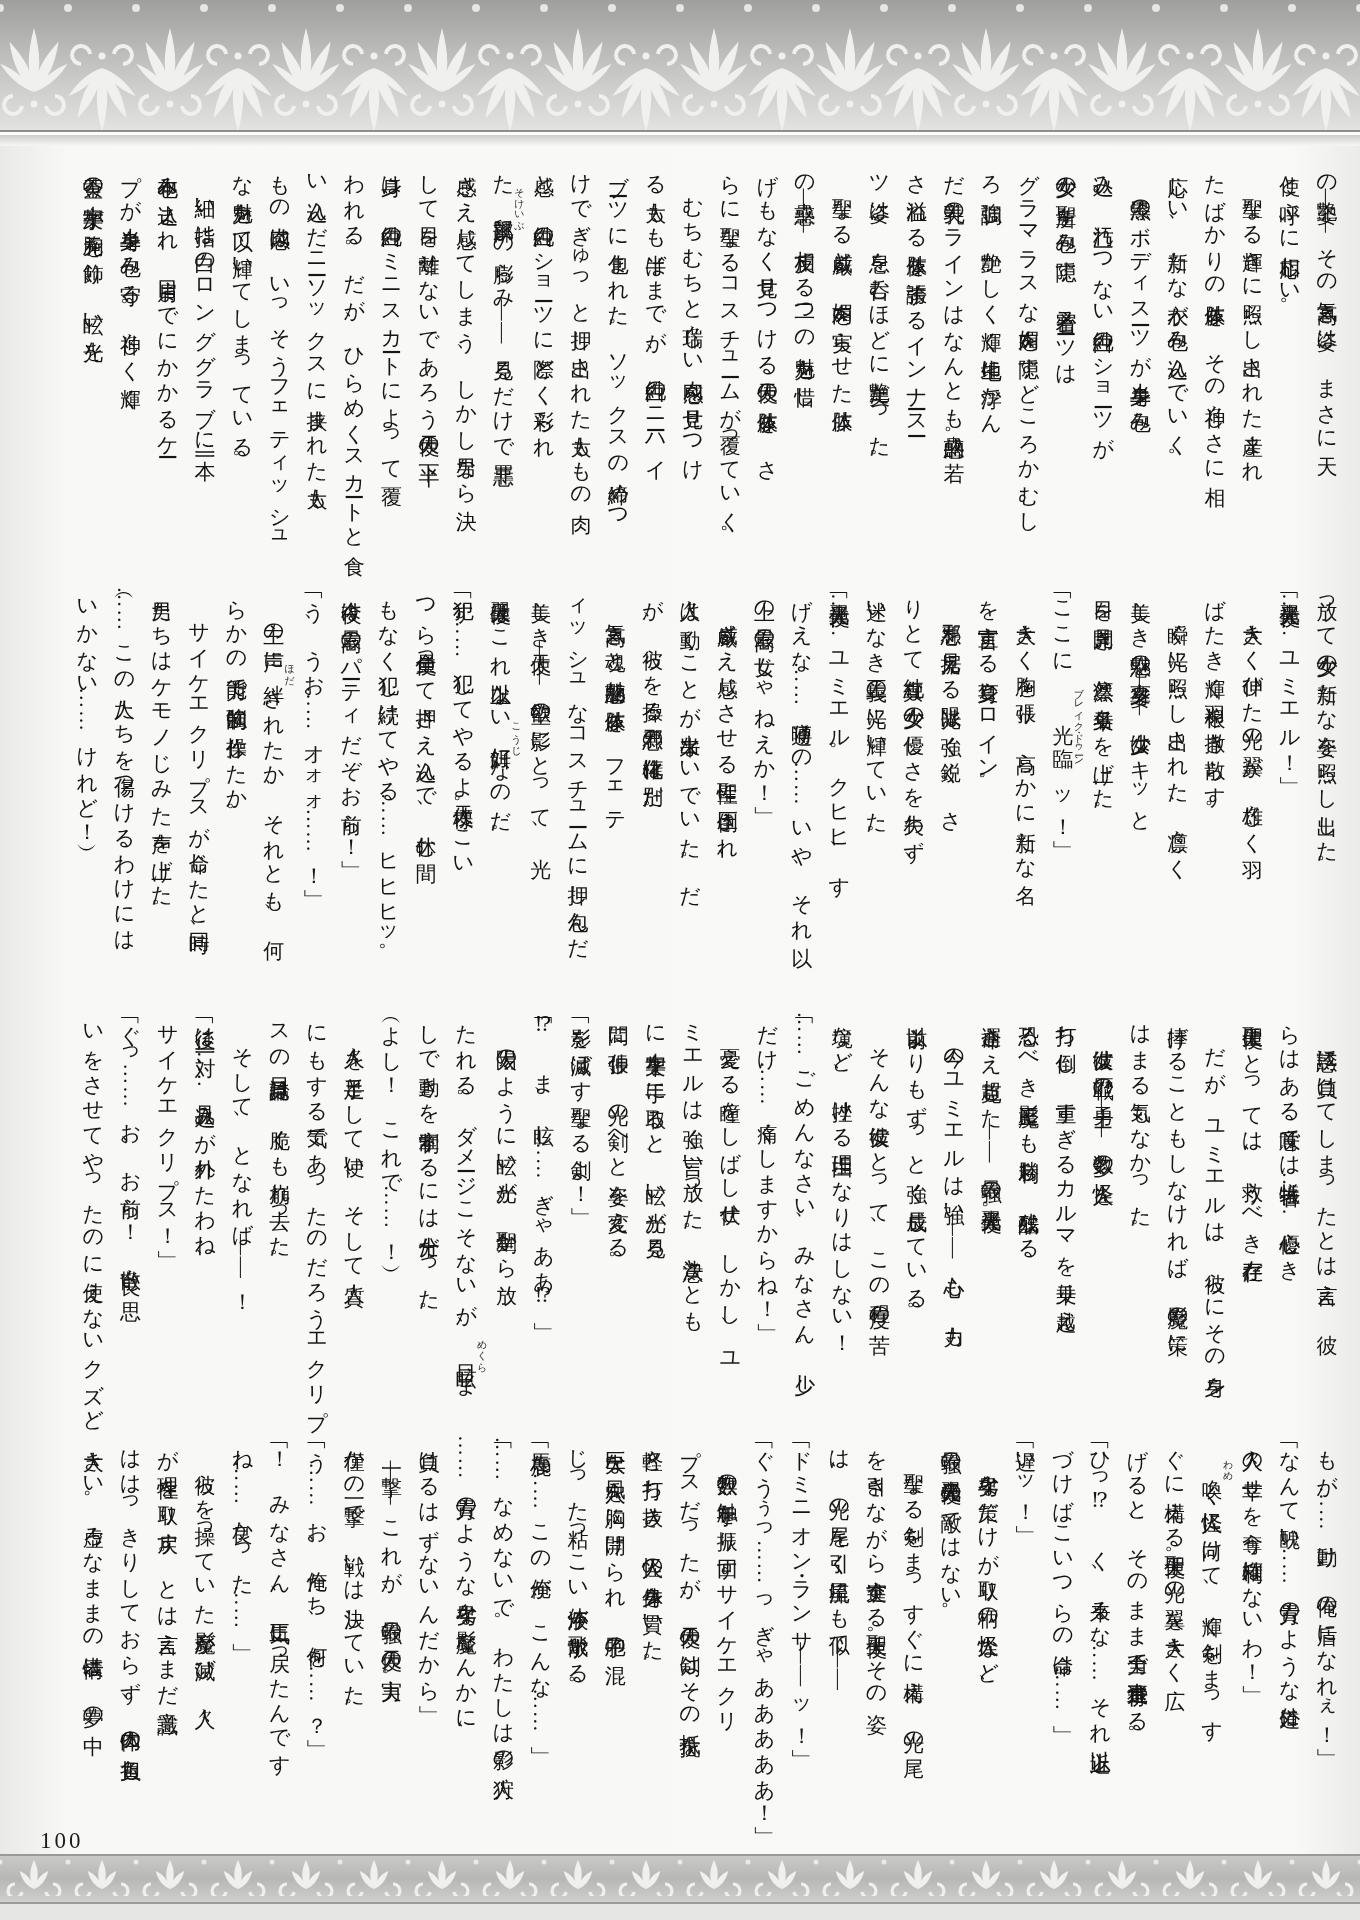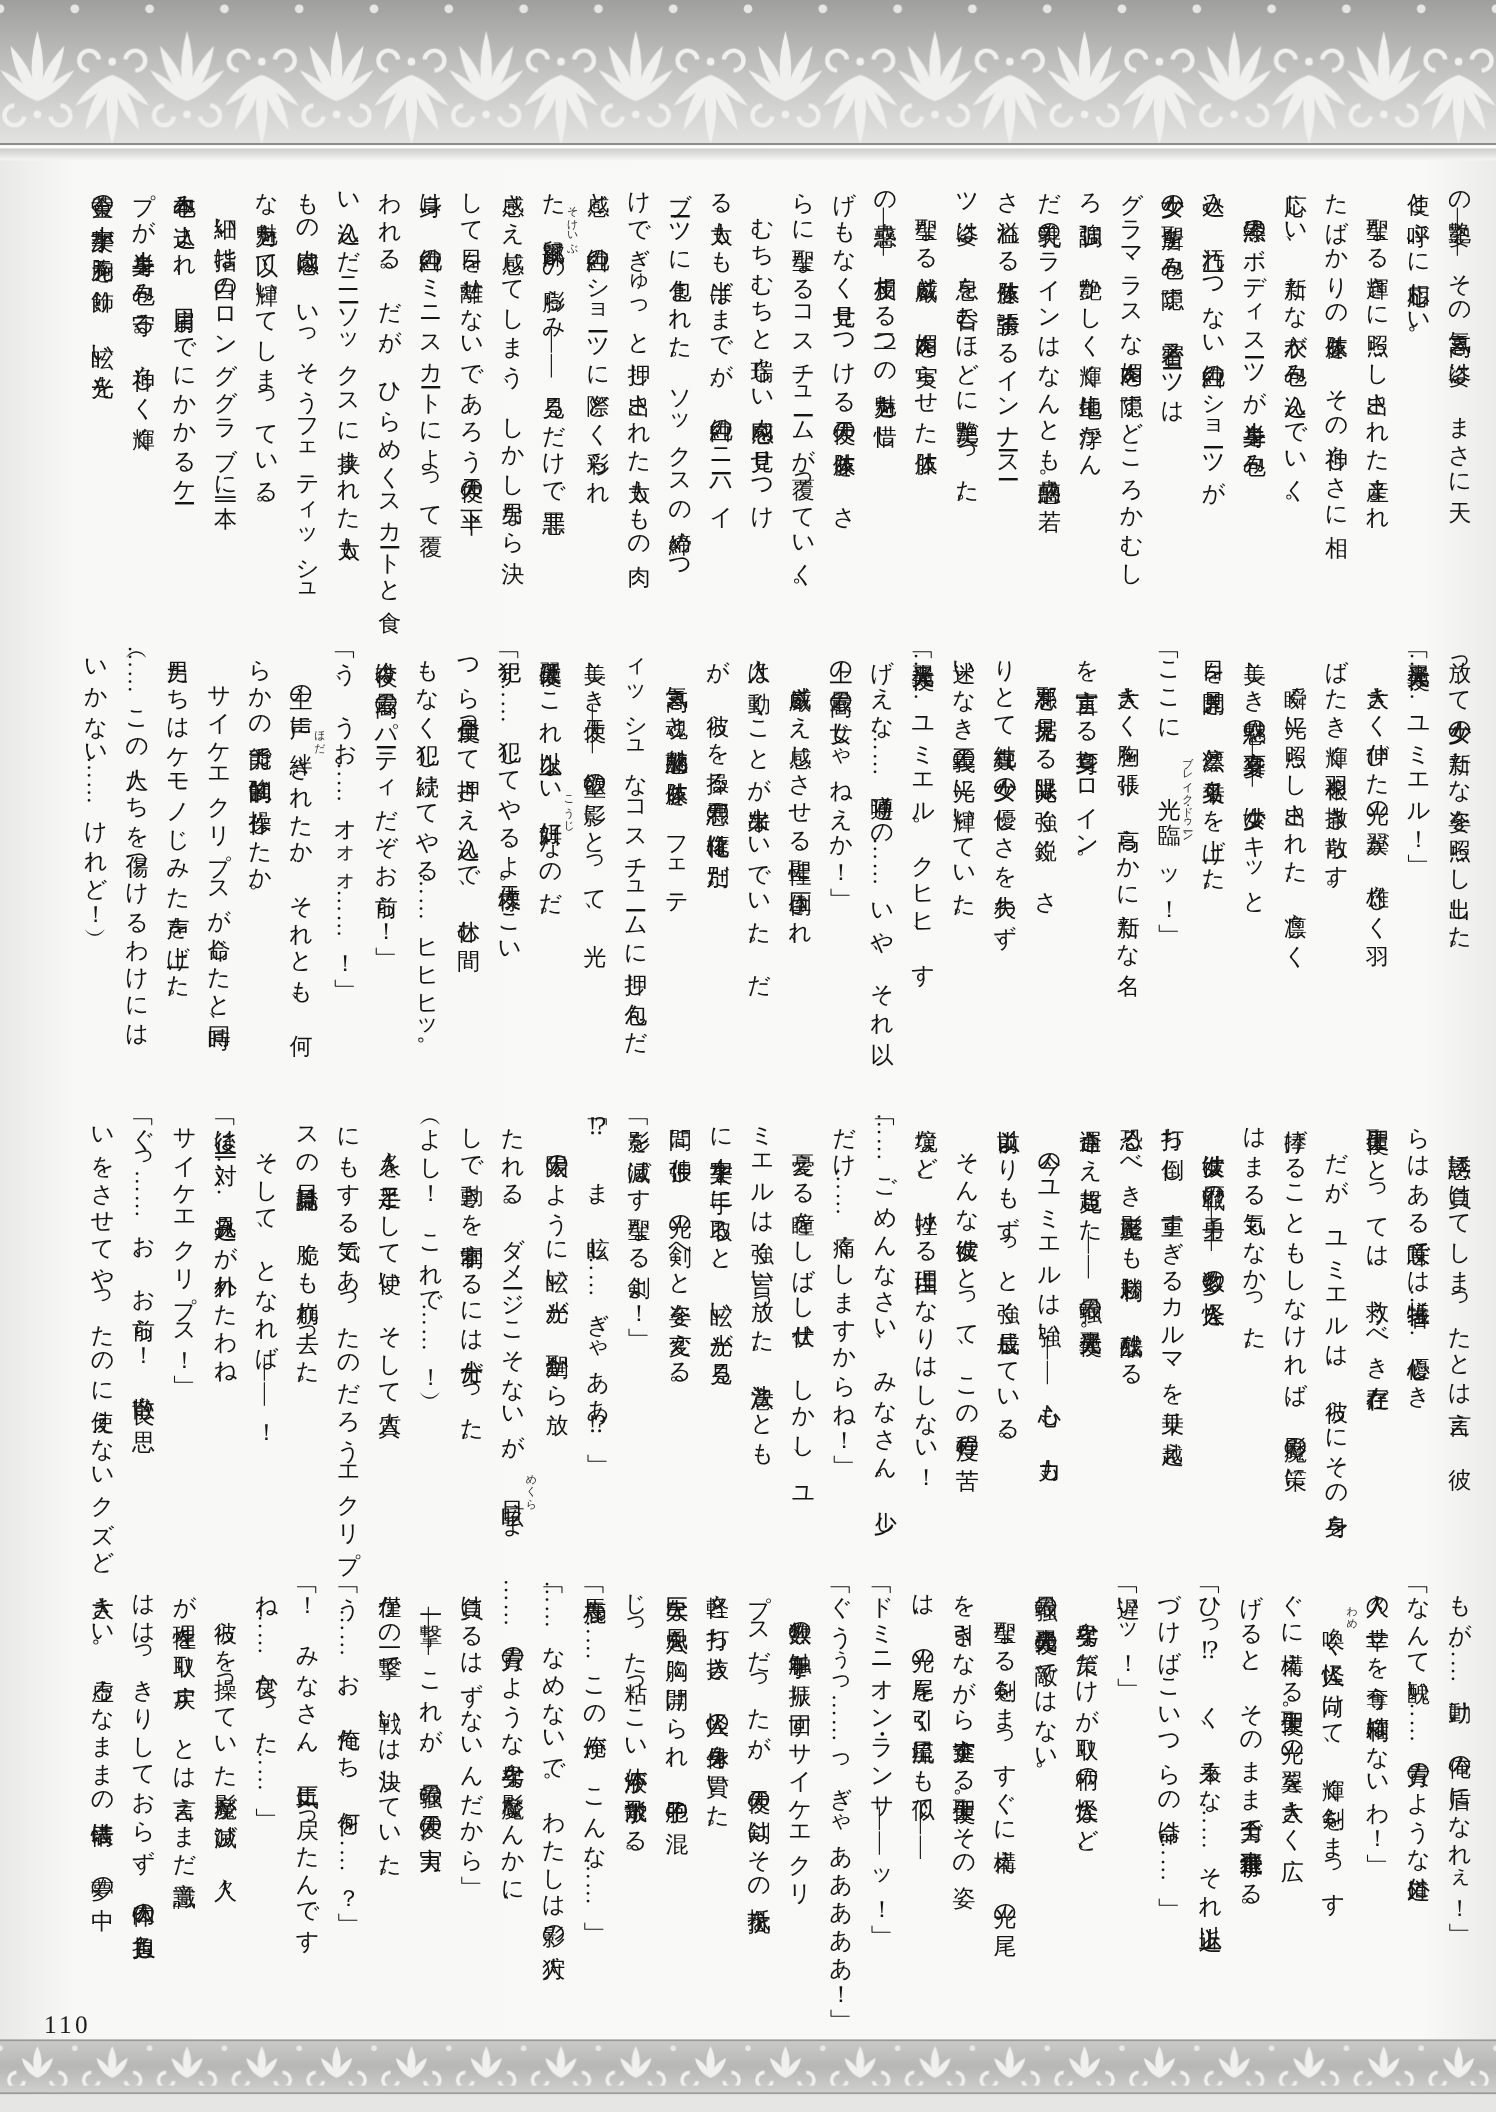--- a/index.html
+++ b/index.html
@@ -211,21 +211,21 @@
       <div class="col">僅かの一撃で、戦いは決していた。</div>
       <div class="col">「う……お、俺たち、何を……？」</div>
       <div class="col">「！　みなさん、正気に戻ったんです</div>
       <div class="col">ね……良かった……」</div>
       <div class="col">　彼らを操っていた影魔が滅び、人々</div>
       <div class="col">が理性を取り戻す。とは言えまだ意識</div>
       <div class="col">ははっきりしておらず、肉体の負担も</div>
       <div class="col">大きい。虚ろなままの表情は、夢の中</div>
     </section>
 
-  <div class="pagenum">110</div>
+  <div class="pagenum">100</div>
 
   <svg class="orn orn-bottom" width="1360" height="68" viewBox="0 0 1360 68" aria-hidden="true">
     <defs>
       <linearGradient id="gBot" x1="0" y1="0" x2="0" y2="1">
         <stop offset="0" stop-color="#c9c9c7"></stop>
         <stop offset="0.5" stop-color="#b7b7b5"></stop>
         <stop offset="1" stop-color="#cfcfcd"></stop>
       </linearGradient>
       <g id="scrollM">
         <path d="M34 8 C29 18 29 28 34 37 C39 28 39 18 34 8" fill="#f0f0ee"></path>

